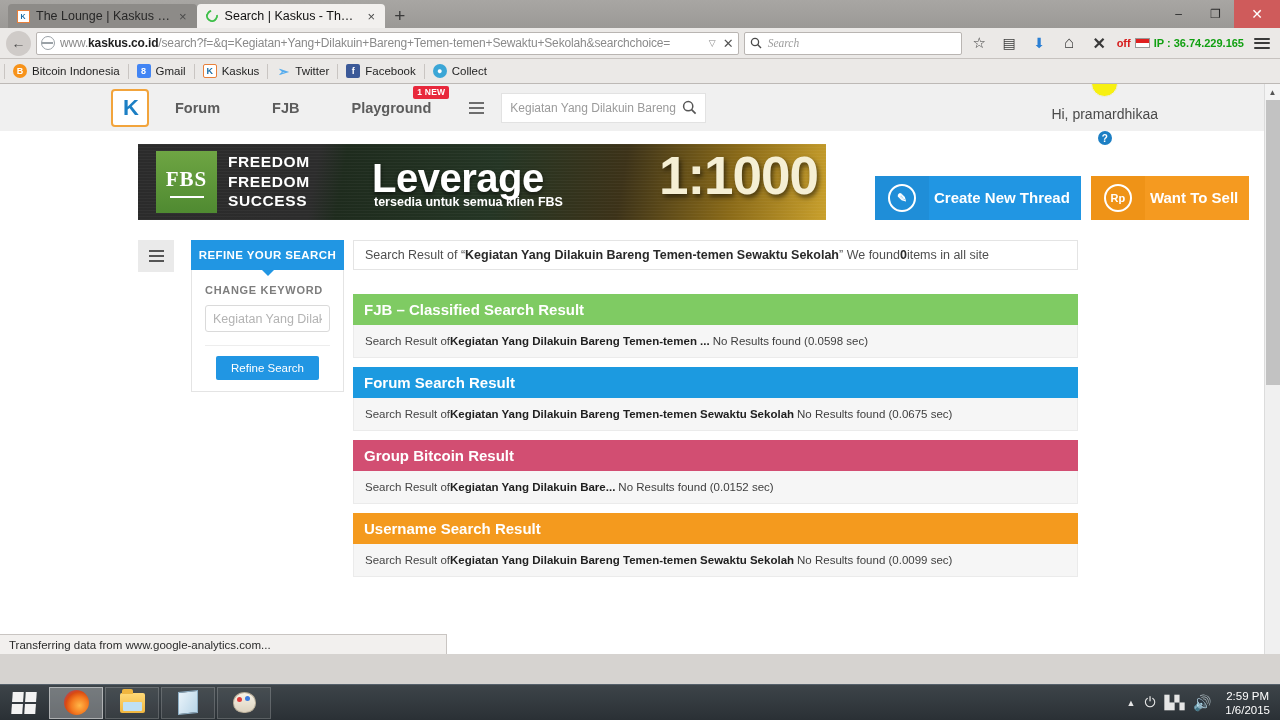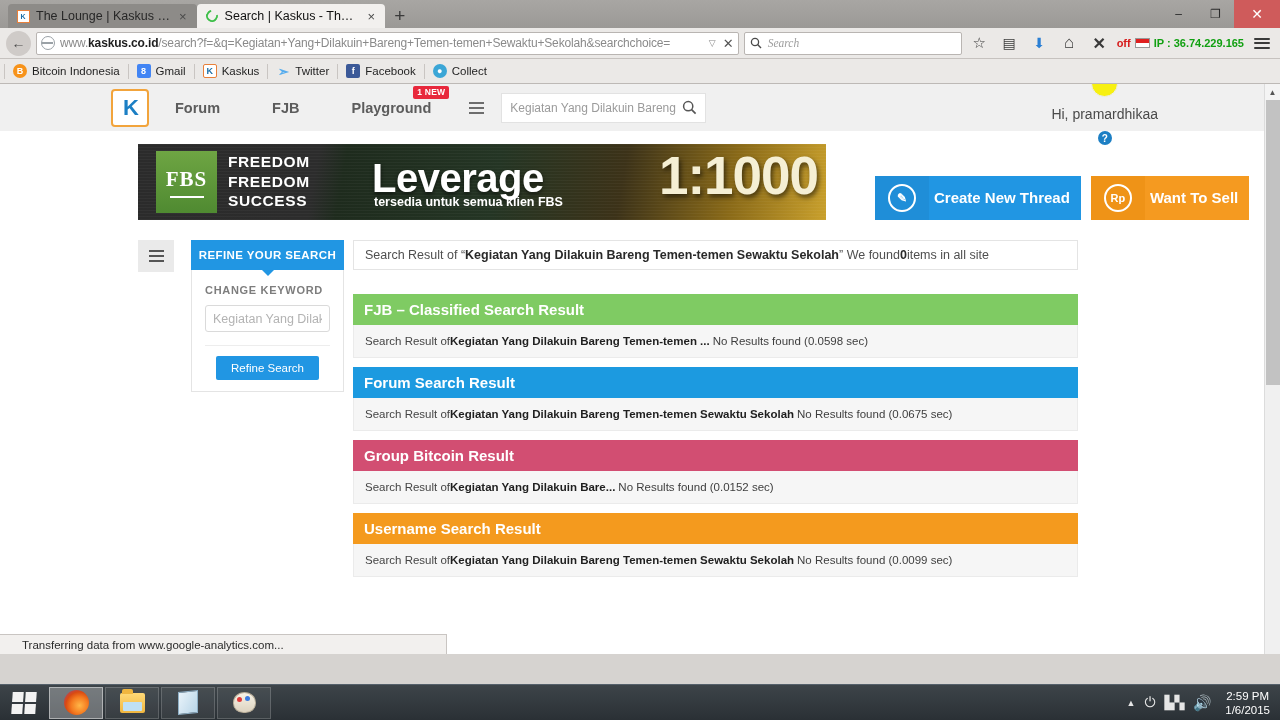--- a/index.html
+++ b/index.html
@@ -155,21 +155,21 @@
   .sechead { height:31px; display:flex; align-items:center; padding-left:11px;
       font-size:15px; font-weight:bold; color:#fff; }
   .secbody { background:#f6f6f6; border:1px solid #ebebeb; border-top:none; height:33px;
       display:flex; align-items:center; padding-left:11px; font-size:11.5px; color:#454545; }
   .secbody b { color:#1f1f1f; }
   .secbody .nores { color:#3e3e3e; padding-left:3px; }
 
   
   .statusbar { position:absolute; left:0; bottom:0; height:20px; min-width:447px;
       background:#f2f0ee; border-top:1px solid #c9c5c2; border-right:1px solid #c9c5c2;
-      display:flex; align-items:center; padding-left:22px; font-size:11.5px; color:#2b2b2b; }
+      display:flex; align-items:center; padding-left:9px; font-size:11.5px; color:#2b2b2b; }
 
   
   .taskbar { position:absolute; left:0; bottom:0; width:1280px; height:36px;
       background:linear-gradient(#3d4449,#2a3035); display:flex; align-items:center;
       border-top:1px solid #55606a; }
   .startbtn { width:48px; height:36px; display:flex; align-items:center; justify-content:center; }
   .winlogo { display:grid; grid-template-columns:11px 11px; grid-template-rows:10px 10px; gap:2px; transform:skewX(-4deg); }
   .winlogo i { background:#f2f2f2; display:block; }
   .tbtn { width:54px; height:32px; margin:0 1px; display:flex; align-items:center; justify-content:center;
       border:1px solid rgba(255,255,255,.18); background:rgba(255,255,255,.06); }

